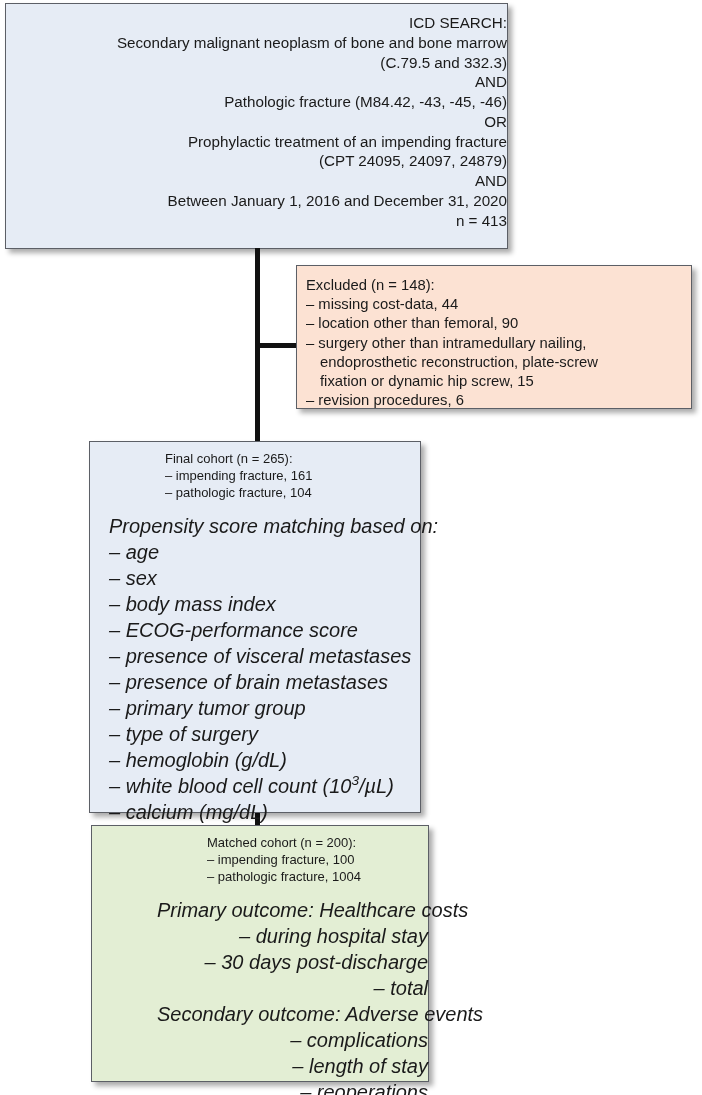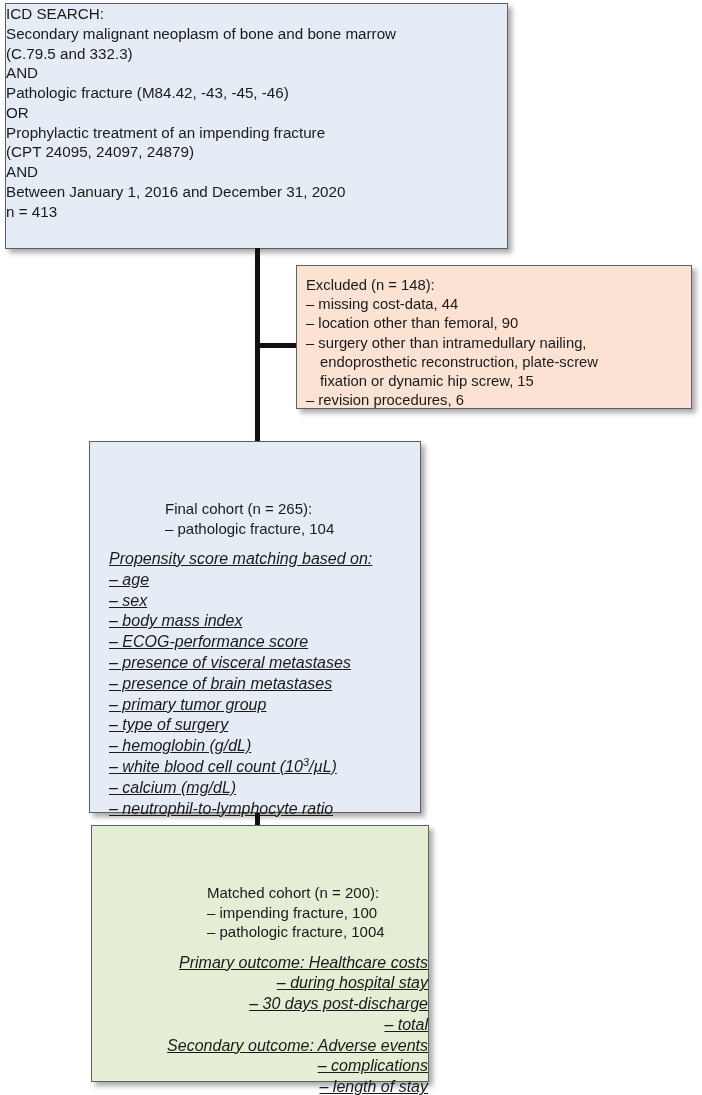--- a/index.html
+++ b/index.html
@@ -39,46 +39,45 @@
   .conn {
     position: absolute;
     background: #111111;
   }
   #conn-search-down   { left: 255px; top: 248px; width: 5px;  height: 196px; }
   #conn-excluded-arm  { left: 255px; top: 343px; width: 45px; height: 5px;  }
   #conn-final-down    { left: 255px; top: 811px; width: 5px;  height: 17px; }
 
   
   .centered-block {
-    text-align: left;
+    text-align: right;
     font-size: 15.2px;
+    padding-top: 9px;
   }
   .centered-block .line { display: block; white-space: nowrap; }
 
   .left-block {
     font-size: 14.8px;
   }
   .left-block .line { display: block; white-space: nowrap; }
 
   #excluded-text { padding: 10px 0 0 9px; }
   #excluded-text .cont { display: block; padding-left: 14px; white-space: nowrap; }
 
   .hdr-group {
     display: block;
     padding-left: 63px;
-    font-size: 15px;
-    margin-top: 48px;
+    font-size: 13px;
   }
   .hdr-group .line { display: block; white-space: nowrap; }
 
   .list-group {
     display: block;
-    font-size: 16px;
+    font-size: 20px;
     font-style: italic;
-    text-decoration: underline;
   }
   .list-group .line { display: block; white-space: nowrap; }
 
   #final-cohort-body { padding: 9px 0 0 12px; }
   #final-psm-list { margin-top: 11px; padding-left: 7px; }
 
   #matched-cohort-body { padding: 9px 0 0 12px; }
   #matched-outcomes { margin-top: 11px; padding-left: 7px; text-align: right; }
 
   .hdr-group.matched { padding-left: 57px; }
@@ -119,20 +118,21 @@
       <span class="cont">endoprosthetic reconstruction, plate-screw</span>
       <span class="cont">fixation or dynamic hip screw, 15</span>
       <span class="line">– revision procedures, 6</span>
     </div>
   </div>
 
   <div class="node node-final" id="final-cohort-box">
     <div class="left-block" id="final-cohort-body">
       <span class="hdr-group">
         <span class="line">Final cohort (n = 265):</span>
+        <span class="line">– impending fracture, 161</span>
         <span class="line">– pathologic fracture, 104</span>
       </span>
       <span class="list-group" id="final-psm-list">
         <span class="line">Propensity score matching based on:</span>
         <span class="line">– age</span>
         <span class="line">– sex</span>
         <span class="line">– body mass index</span>
         <span class="line">– ECOG-performance score</span>
         <span class="line">– presence of visceral metastases</span>
         <span class="line">– presence of brain metastases</span>

